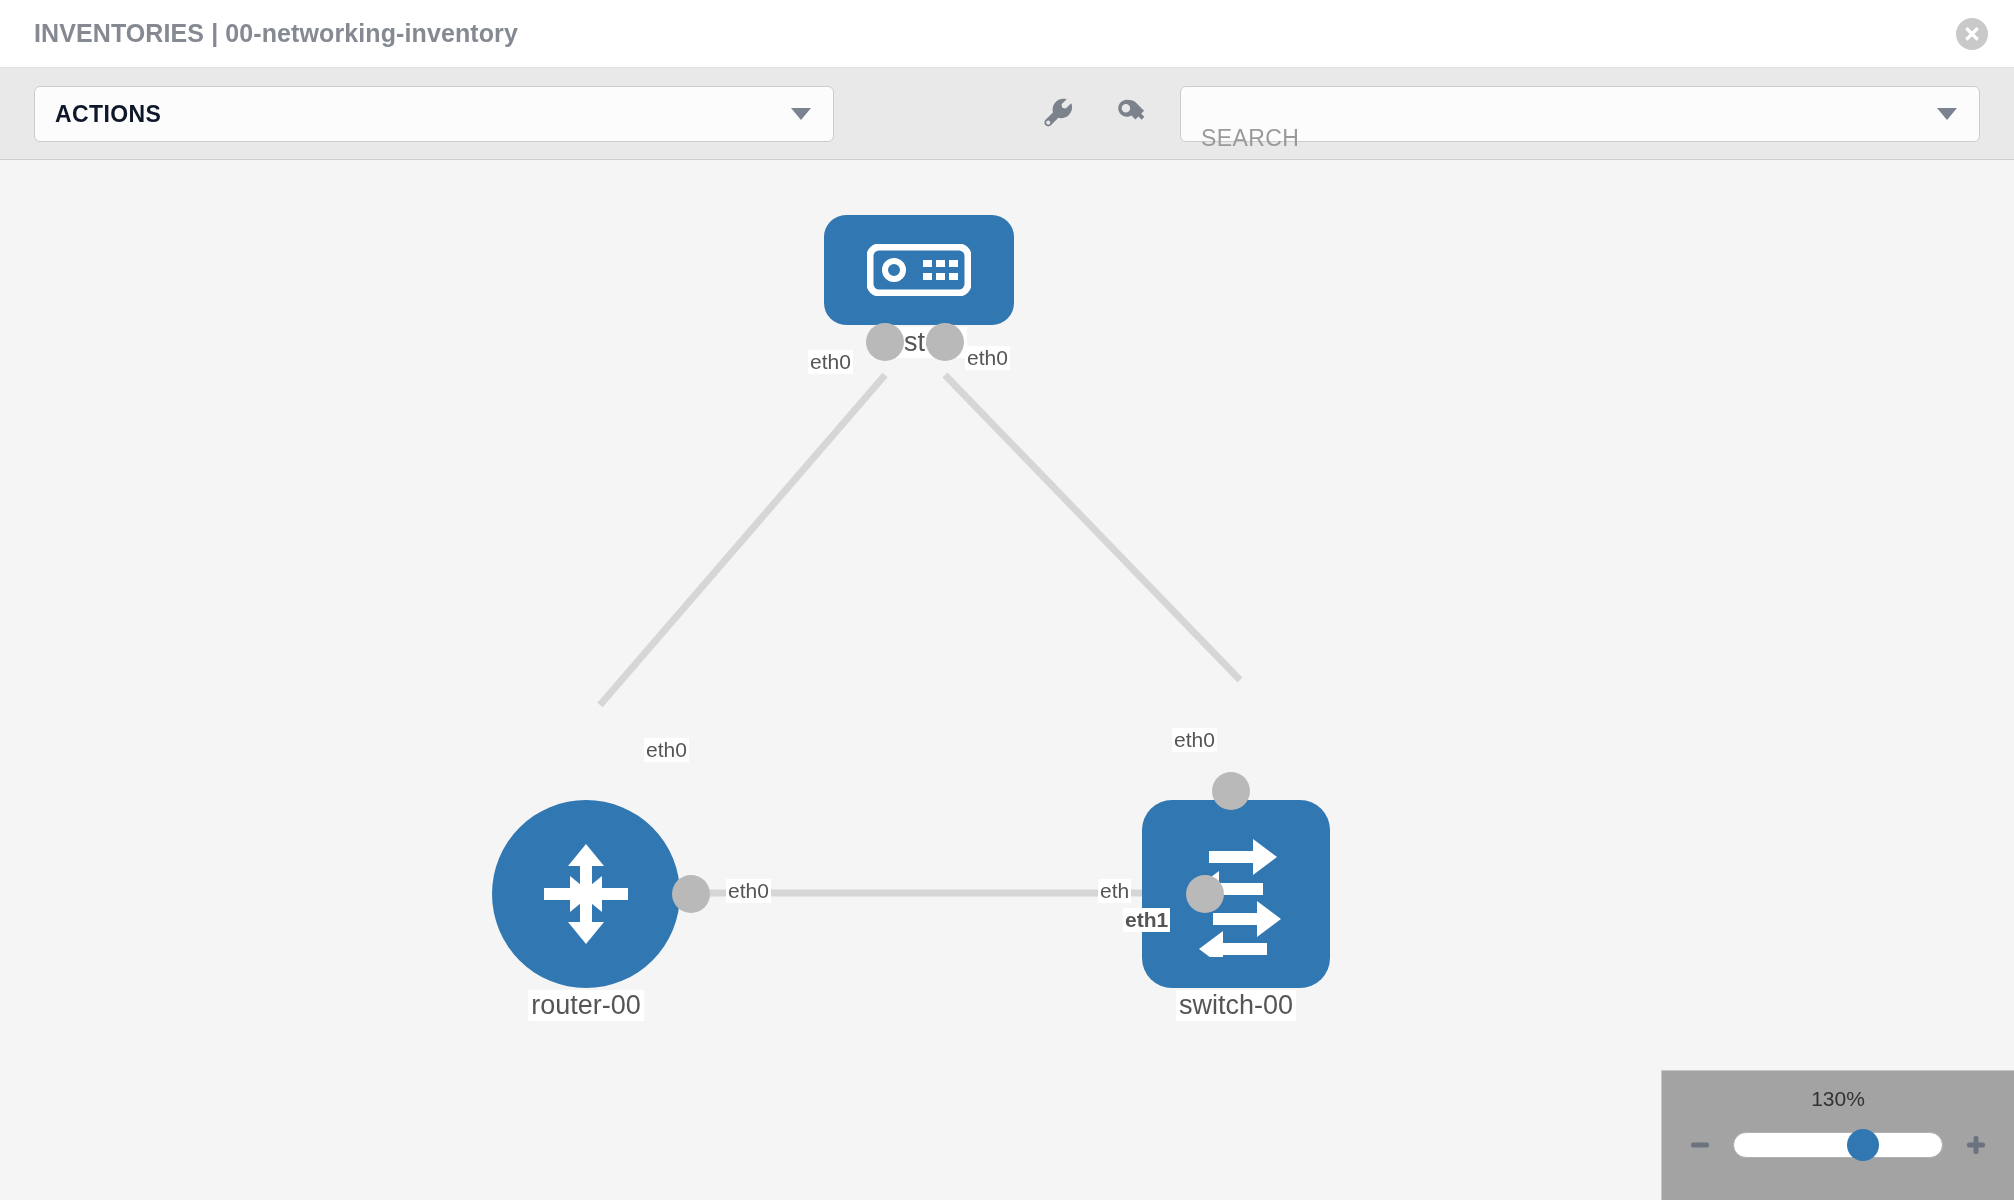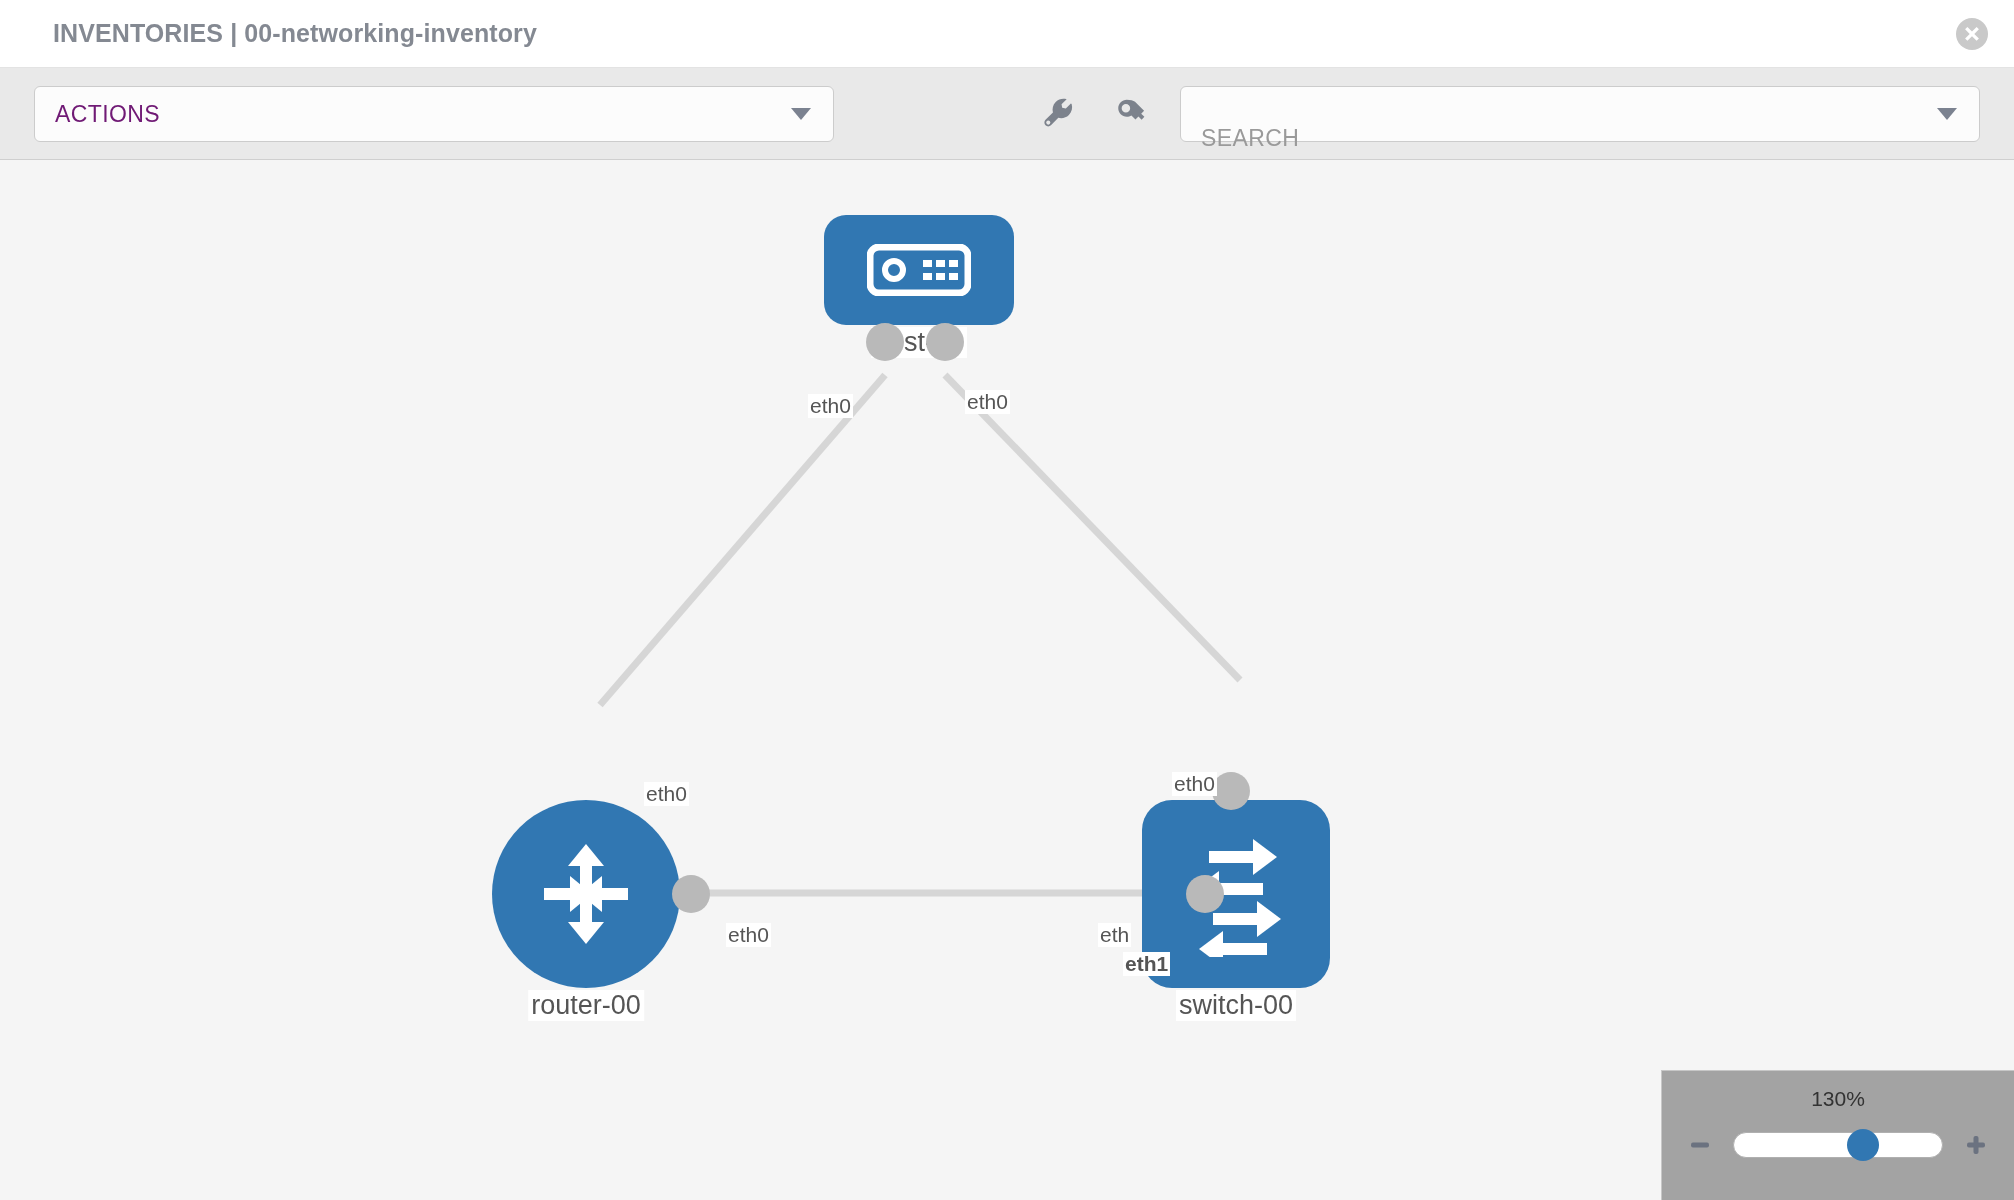--- a/index.html
+++ b/index.html
@@ -24,21 +24,21 @@
     position: absolute;
     top: 0; left: 0;
     width: 2014px;
     height: 68px;
     background: #ffffff;
     border-bottom: 1px solid #e3e3e3;
     display: flex;
     align-items: center;
   }
   .header-title {
-    margin-left: 53px;
+    margin-left: 34px;
     font-size: 25px;
     font-weight: bold;
     color: #848992;
     letter-spacing: 0.1px;
     white-space: nowrap;
   }
   .close-btn {
     position: absolute;
     right: 26px;
     top: 50%;
@@ -71,22 +71,23 @@
     background: #fcfcfc;
     border: 1px solid #cccccc;
     border-radius: 6px;
     display: flex;
     align-items: center;
     cursor: pointer;
   }
   .actions-select .label {
     margin-left: 20px;
     font-size: 23px;
-    color: #701a75;
+    color: #0f172a;
     letter-spacing: 0.4px;
+    font-weight: bold;
   }
   .caret {
     position: absolute;
     right: 22px;
     top: 50%;
     transform: translateY(-50%);
     width: 0; height: 0;
     border-left: 10px solid transparent;
     border-right: 10px solid transparent;
     border-top: 12px solid #7b8290;
@@ -184,21 +185,20 @@
 
   
   .edge-label {
     position: absolute;
     font-size: 21px;
     color: #555555;
     background: #ffffff;
     padding: 0 2px;
     white-space: nowrap;
     line-height: 1.15;
-    margin-top: 44px;
   }
 
   
   .zoom-panel {
     position: absolute;
     right: 0;
     bottom: 0;
     width: 353px;
     height: 130px;
     background: #a3a3a3;

